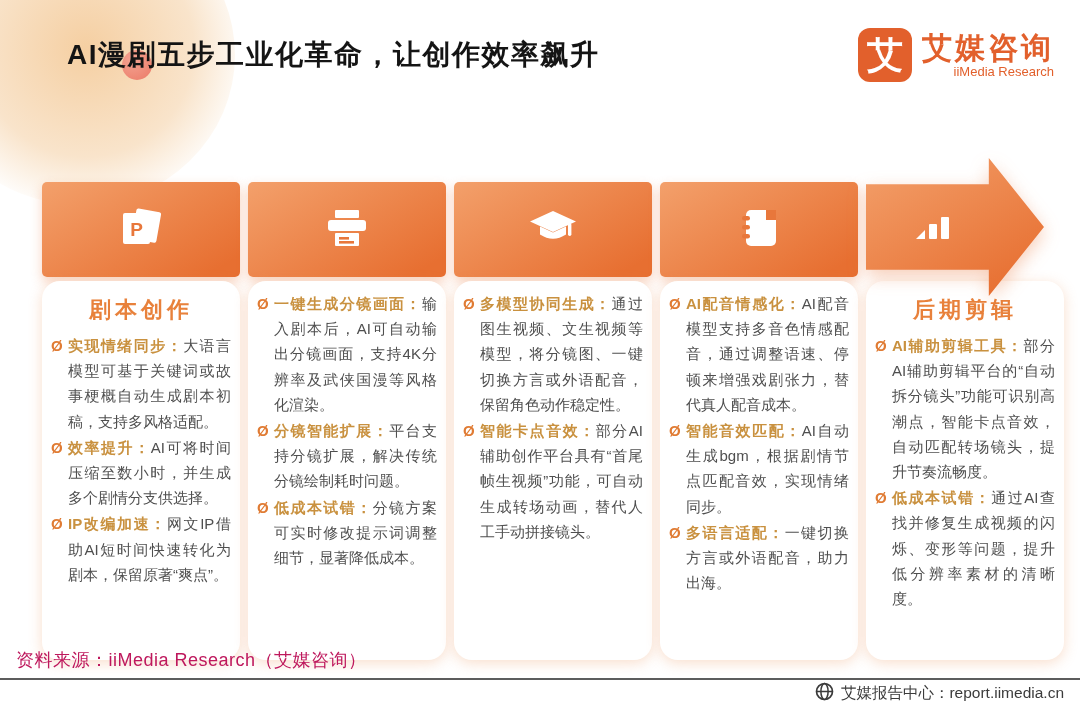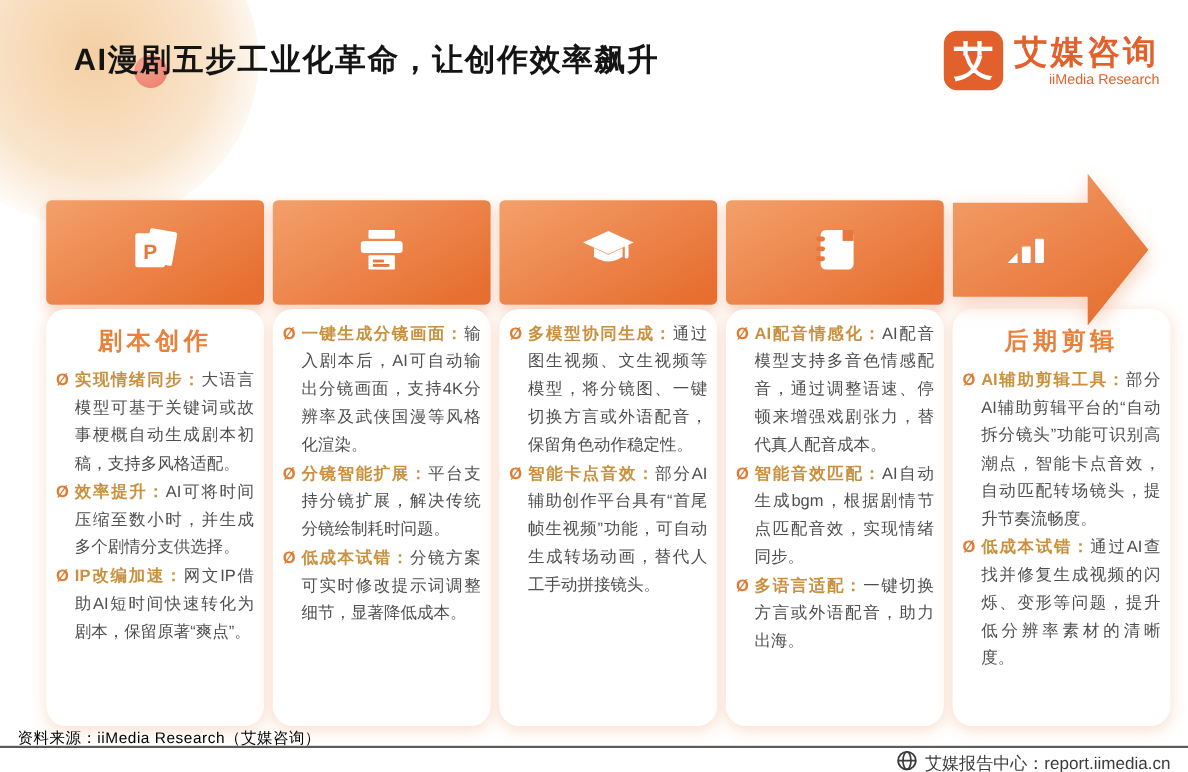--- a/index.html
+++ b/index.html
@@ -55,21 +55,21 @@
     text-align:center; color:#e8813b; font-size:22px; font-weight:bold;
     letter-spacing:4px; margin:4px 0 8px;
   }
   .bullet {
     position:relative; padding-left:17px; font-size:15px; line-height:1.68;
     color:#4f4f4f; text-align:justify; margin-bottom:1px;
   }
   .marker { position:absolute; left:0; top:0; color:#e07b33; font-weight:bold; }
   .lead { color:#c9913f; font-weight:bold; }
   
-  .source { position:absolute; left:16px; top:648px; color:#000000; font-size:14px; letter-spacing:0.5px;margin-top:14px; }
+  .source { position:absolute; left:16px; top:648px; color:#be185d; font-size:18px; letter-spacing:0.5px; }
   .footer-line { position:absolute; left:0; top:678px; width:1080px; height:2px; background:#5c5c5c; }
   .footer {
     position:absolute; right:16px; top:682px; display:flex; gap:26px; align-items:center;
     color:#3b3b3b; font-size:15.5px;
   }
   .footer .left { display:flex; align-items:center; gap:7px; }
 </style>
 </head>
 <body>
 

